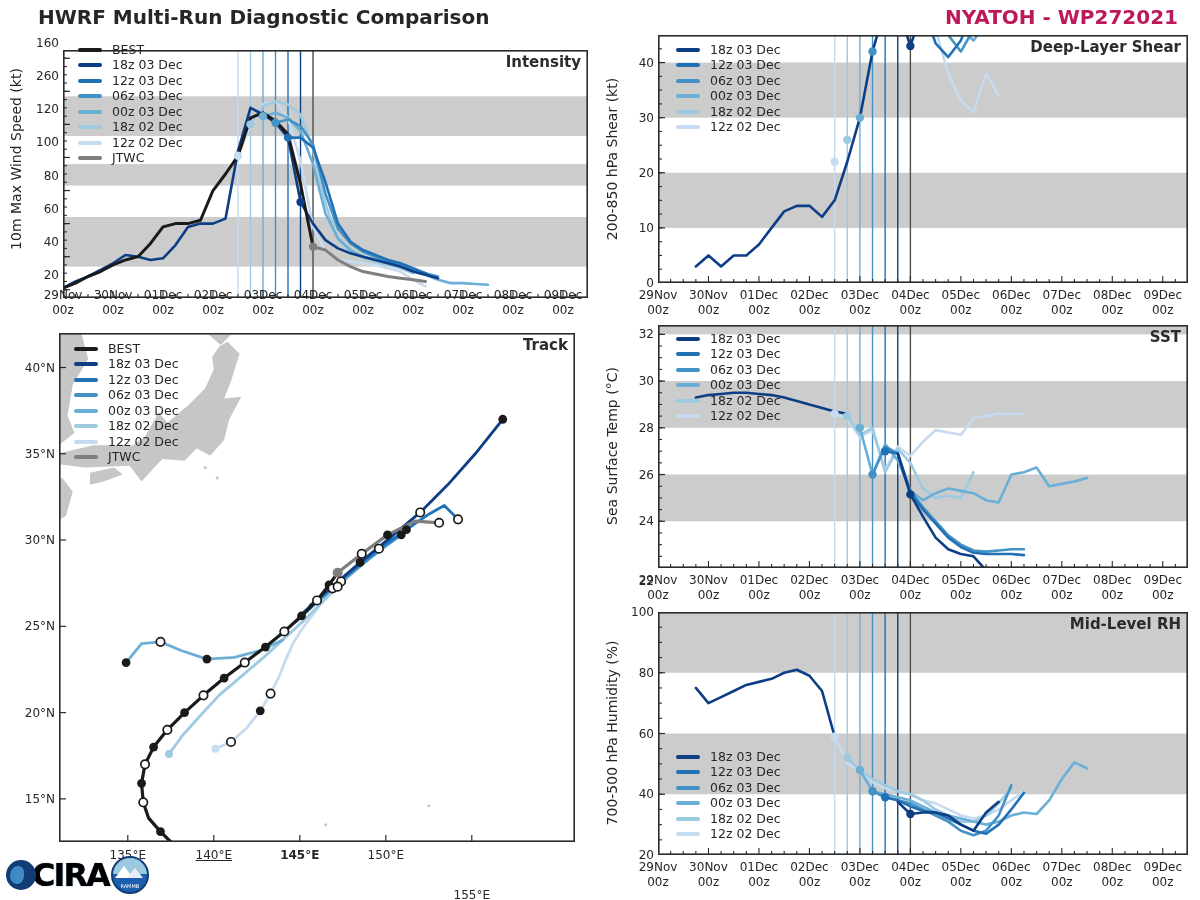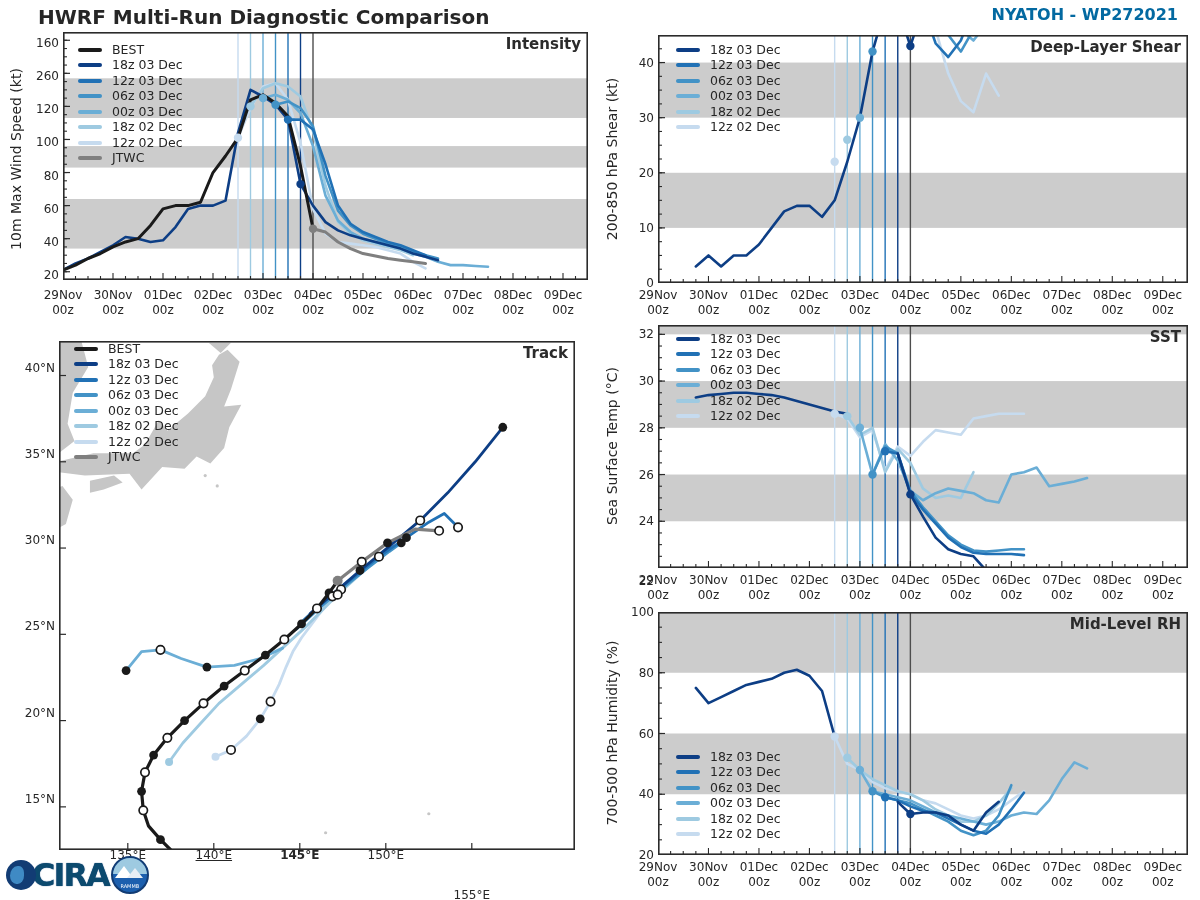--- a/index.html
+++ b/index.html
@@ -1,55 +1,55 @@
 <!DOCTYPE html>
 <html><head>
 <meta charset="utf-8">
 <style>
   html,body{margin:0;padding:0;}
   body{width:1200px;height:900px;position:relative;background:#ffffff;overflow:hidden;
        font-family:"DejaVu Sans","Liberation Sans",sans-serif;color:#1a1a1a;}
   .abs{position:absolute;margin-left:28px;}
   .h-title{left:10px;top:5px;font-size:20px;font-weight:bold;color:#262626;}
-  .h-storm{right:22px;top:5px;font-size:16px;font-weight:bold;color:#0369a1;}
+  .h-storm{right:22px;top:5px;font-size:20px;font-weight:bold;color:#be185d;}
   .panel{position:absolute;}
   .panel svg{position:absolute;left:0;top:0;display:block;}
   .corner{position:absolute;right:7px;top:3px;font-size:15px;font-weight:bold;color:#2b2b2b;z-index:5;}
   .legend{position:absolute;z-index:6;}
   .leg-row{display:flex;align-items:center;height:15.5px;}
   .leg-swatch{width:24px;height:3.6px;border-radius:2px;margin-right:10px;flex:none;}
   .leg-label{font-size:12.5px;color:#262626;white-space:nowrap;line-height:1;}
   .ylab{position:absolute;font-size:14px;color:#262626;white-space:nowrap;
         transform:translate(-50%,-50%) rotate(-90deg);}
   .yt{position:absolute;width:34px;text-align:right;font-size:12px;color:#262626;
       transform:translateY(-50%);}
   .xt{position:absolute;width:48px;text-align:center;font-size:12px;color:#262626;line-height:1.25;}
   .logo{position:absolute;left:6px;top:856px;display:flex;align-items:center;z-index:9;}
-  .cira-text{font-size:32px;font-weight:bold;color:#0c4a6e;letter-spacing:-2px;
+  .cira-text{font-size:32px;font-weight:bold;color:#000000;letter-spacing:-2px;
              text-shadow:0 0 1px #123c74;line-height:1;}
   .globe{width:30px;height:30px;border-radius:50%;background:#123c74;margin-right:-4px;
          position:relative;overflow:hidden;flex:none;}
   .globe i{position:absolute;left:4px;top:6px;width:14px;height:18px;background:#3f8ac4;
            border-radius:60% 40% 50% 50%;}
   .rammb{width:34px;height:34px;border-radius:50%;background:#1c5fae;margin-left:2px;position:relative;
          overflow:hidden;flex:none;border:2px solid #123c74;}
   .rammb .sky{position:absolute;left:0;top:0;right:0;height:16px;background:#9ecae1;}
   .rammb .mt1{position:absolute;left:2px;top:8px;width:0;height:0;
               border-left:9px solid transparent;border-right:9px solid transparent;border-bottom:12px solid #ffffff;}
   .rammb .mt2{position:absolute;left:14px;top:10px;width:0;height:0;
               border-left:8px solid transparent;border-right:8px solid transparent;border-bottom:10px solid #e8eef5;}
   .rammb .txt{position:absolute;left:0;right:0;bottom:3px;text-align:center;font-size:5px;color:#fff;}
 </style>
 </head>
 <body>
 
 <div class="abs h-title">HWRF Multi-Run Diagnostic Comparison</div>
 <div class="abs h-storm">NYATOH - WP272021</div>
 
-<div class="panel" id="p-intensity" style="left:63px;top:32px;width:525px;height:290px">
+<div class="panel" id="p-intensity" style="left:63px;top:50px;width:525px;height:290px">
   <svg id="svg-intensity" width="525" height="248">
       <rect x="0" y="166.98666666666668" width="525" height="49.599999999999966" fill="#cccccc"></rect>
       <rect x="0" y="114.08" width="525" height="21.493333333333325" fill="#cccccc"></rect>
       <rect x="0" y="46.29333333333334" width="525" height="39.67999999999999" fill="#cccccc"></rect>
       <line x1="175" y1="0" x2="175" y2="248" stroke="#c6dbef" stroke-width="1.4"></line>
       <line x1="187.5" y1="0" x2="187.5" y2="248" stroke="#9ecae1" stroke-width="1.4"></line>
       <line x1="200" y1="0" x2="200" y2="248" stroke="#6baed6" stroke-width="1.4"></line>
       <line x1="212.5" y1="0" x2="212.5" y2="248" stroke="#4292c6" stroke-width="1.4"></line>
       <line x1="225" y1="0" x2="225" y2="248" stroke="#2171b5" stroke-width="1.4"></line>
       <line x1="237.5" y1="0" x2="237.5" y2="248" stroke="#0d3e85" stroke-width="1.4"></line>
@@ -243,21 +243,21 @@
       <line x1="0" y1="0" x2="4" y2="0" stroke="#2b2b2b" stroke-width="1.1"></line>
       <line x1="0" y1="248" x2="7" y2="248" stroke="#2b2b2b" stroke-width="1.2"></line>
       <line x1="0" y1="192.88888888888889" x2="7" y2="192.88888888888889" stroke="#2b2b2b" stroke-width="1.2"></line>
       <line x1="0" y1="137.77777777777777" x2="7" y2="137.77777777777777" stroke="#2b2b2b" stroke-width="1.2"></line>
       <line x1="0" y1="82.66666666666666" x2="7" y2="82.66666666666666" stroke="#2b2b2b" stroke-width="1.2"></line>
       <line x1="0" y1="27.555555555555554" x2="7" y2="27.555555555555554" stroke="#2b2b2b" stroke-width="1.2"></line>
       <rect x="0.8" y="0.8" width="528.4" height="246.4" fill="none" stroke="#2b2b2b" stroke-width="1.6"></rect>
     </svg>
   <div class="corner">Deep-Layer Shear</div>
 </div>
-<div class="panel" id="p-track" style="left:59px;top:341px;width:516px;height:532px">
+<div class="panel" id="p-track" style="left:59px;top:333px;width:516px;height:532px">
   <svg id="svg-track" width="516" height="509">
       <polygon points="168.5600000000002,8.627118644067796 180.6,20.70508474576276 172,48.31186440677961 165.1199999999999,65.5661016949152 182.3199999999999,63.84067796610175 170.2800000000001,86.27118644067797 165.1199999999999,106.97627118644073 151.3600000000002,122.50508474576273 137.6,115.60338983050852 125.56000000000019,127.68135593220336 103.2,125.95593220338978 82.5600000000002,148.38644067796614 70.5199999999999,132.85762711864413 25.8,134.58305084745757 0,131.13220338983052 -1.7199999999999023,120.77966101694915 34.4,112.15254237288136 73.96000000000019,112.15254237288136 86,103.52542372881356 99.7600000000002,79.36949152542375 108.3600000000002,89.72203389830514 129,72.46779661016953 146.2,55.213559322033944 154.79999999999998,36.233898305084765 153.0800000000001,24.155932203389806 159.9600000000002,13.803389830508424" fill="#c6c6c6" stroke="none"></polygon>
       <polygon points="-10.319999999999903,150.1118644067797 3.4399999999998045,144.93559322033894 13.760000000000195,158.7389830508475 6.880000000000098,182.8949152542373 -5.1600000000001955,189.79661016949152 -13.760000000000195,184.62033898305086 -10.319999999999903,170.81694915254235 -18.919999999999902,158.7389830508475" fill="#c6c6c6" stroke="none"></polygon>
       <polygon points="30.960000000000196,139.75932203389834 55.0399999999998,134.58305084745757 63.6399999999998,141.48474576271192 44.7199999999999,148.38644067796614 30.960000000000196,151.83728813559318" fill="#c6c6c6" stroke="none"></polygon>
       <polygon points="149.63999999999982,1.7254237288135839 172,1.7254237288135839 161.6800000000001,12.077966101694965" fill="#c6c6c6" stroke="none"></polygon>
       <polygon points="-6.880000000000098,0 22.360000000000195,0 29.239999999999807,25.88135593220339 13.760000000000195,51.76271186440678 8.6,82.8203389830508 15.480000000000098,100.07457627118639 -6.880000000000098,117.32881355932197" fill="#c6c6c6" stroke="none"></polygon>
       <circle cx="146.2" cy="134.58305084745757" r="1.6" fill="#c6c6c6"></circle>
       <circle cx="158.2399999999998" cy="144.93559322033894" r="1.6" fill="#c6c6c6"></circle>
       <circle cx="266.6" cy="491.7457627118644" r="1.6" fill="#c6c6c6"></circle>
       <circle cx="369.8" cy="472.7661016949152" r="1.6" fill="#c6c6c6"></circle>

